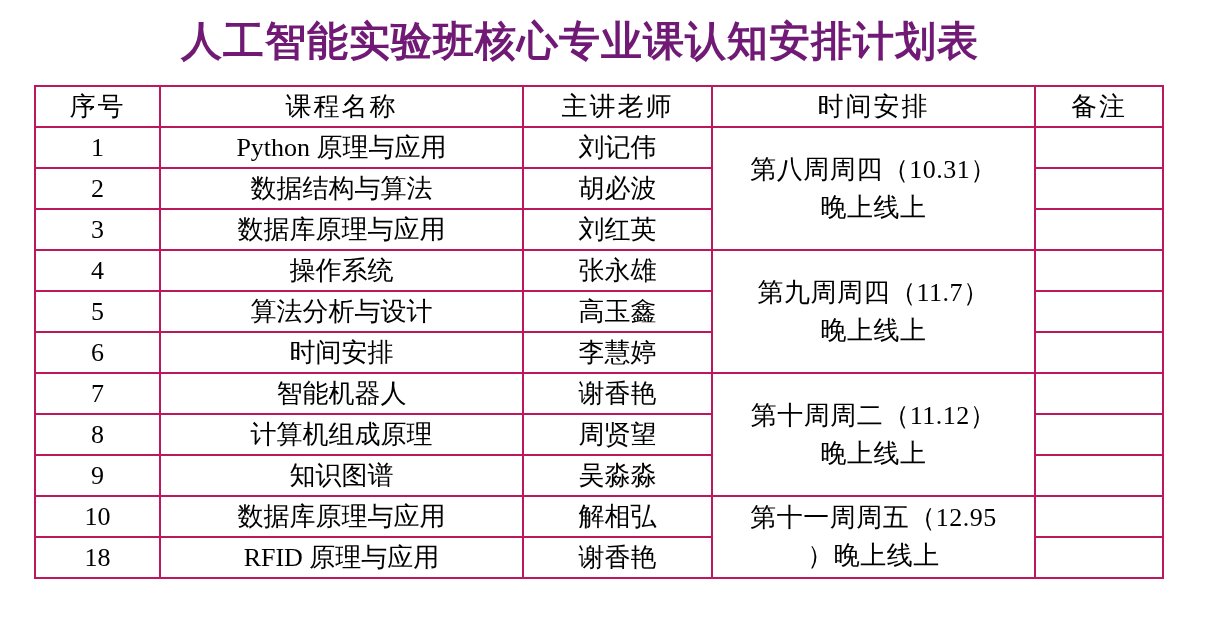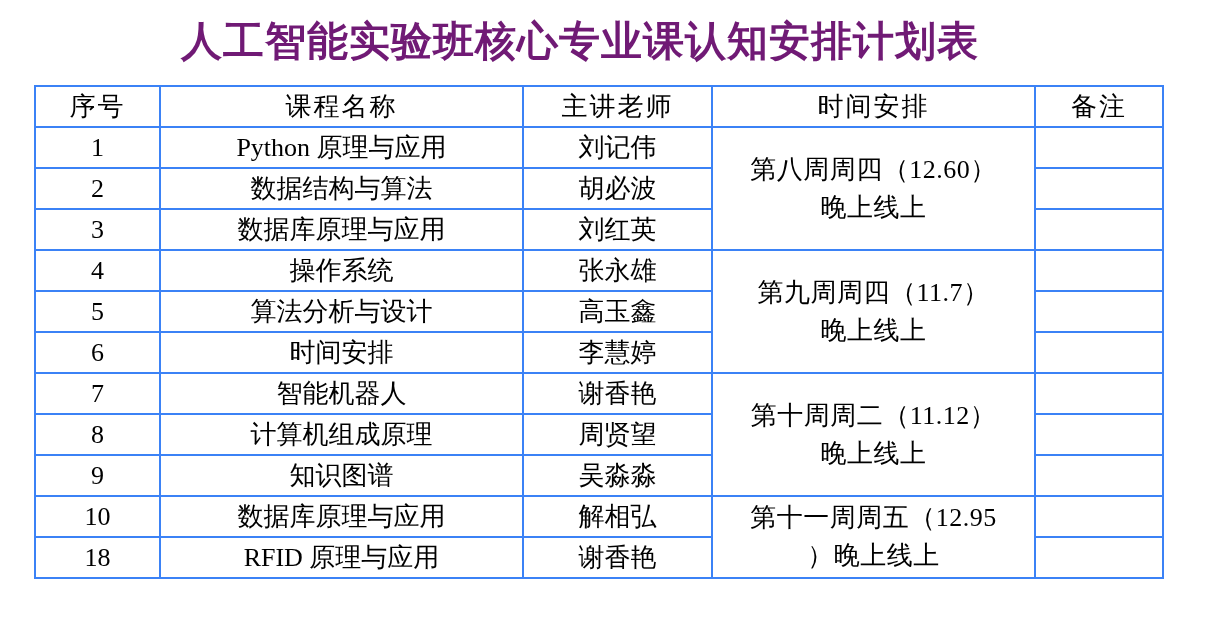--- a/index.html
+++ b/index.html
@@ -34,21 +34,21 @@
     position: absolute;
     left: 34px;
     top: 85px;
     width: 1128px;
     border-collapse: collapse;
     table-layout: fixed;
     background: #ffffff;
   }
   table.schedule th,
   table.schedule td {
-    border: 2px solid #3b82f6;
+    border: 2px solid #be185d;
     text-align: center;
     vertical-align: middle;
     font-size: 26px;
     font-weight: normal;
     padding: 0 4px;
     height: 39px;
     line-height: 1.45;
     overflow: hidden;
   }
   table.schedule th {
@@ -88,21 +88,21 @@
         <th>主讲老师</th>
         <th>时间安排</th>
         <th>备注</th>
       </tr>
     </thead>
     <tbody>
         <tr>
           <td>1</td>
           <td>Python 原理与应用</td>
           <td>刘记伟</td>
-          <td class="col-time-cell" rowspan="3">第八周周四（12.60）
+          <td class="col-time-cell" rowspan="3">第八周周四（10.31）
 晚上线上</td>
           <td></td>
         </tr>
         <tr>
           <td>2</td>
           <td>数据结构与算法</td>
           <td>胡必波</td>
           <td></td>
         </tr>
         <tr>

